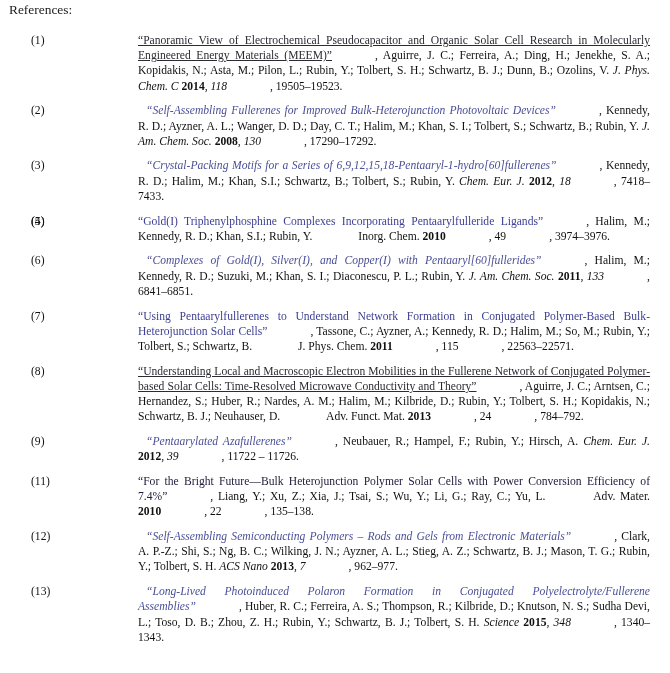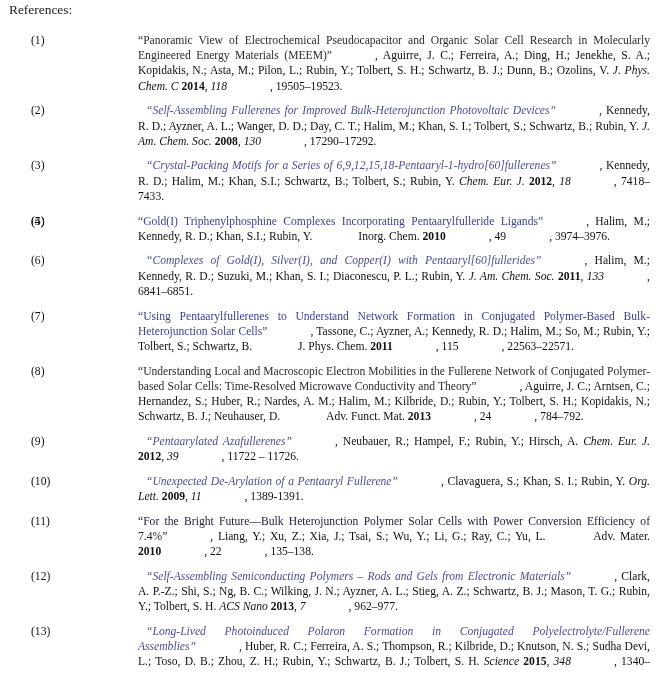--- a/index.html
+++ b/index.html
@@ -66,20 +66,21 @@
     font-style: italic;
     margin-left: 8px;
   }
   .t-blue {
     color: #3c3f93;
     font-style: normal;
   }
   .t-dark {
     color: #2b2b33;
     font-style: normal;
+    text-decoration: underline;
   }
   .t-navy {
     color: #23213f;
     font-style: normal;
   }
 
   .auth { font-style: normal; margin-left: 43px; }
   .jrnl { font-style: italic; }
   .yr { font-weight: bold; }
   .vol { font-style: italic; }
@@ -94,19 +95,18 @@
   <div class="ref-list">
       <div class="ref"><span class="ref-num">(1)</span><span class="ref-body"><span class="t-dark">“Panoramic View of Electrochemical Pseudocapacitor and Organic Solar Cell Research in Molecularly Engineered Energy Materials (MEEM)”</span><span class="auth">, Aguirre, J. C.; Ferreira, A.; Ding, H.; Jenekhe, S. A.; Kopidakis, N.; Asta, M.; Pilon, L.; Rubin, Y.; Tolbert, S. H.; Schwartz, B. J.; Dunn, B.; Ozolins, V. </span><span class="jrnl">J. Phys. Chem. C </span><span class="yr">2014</span><span class="vol">, 118</span><span class="auth">, 19505–19523.</span></span></div>
       <div class="ref"><span class="ref-num">(2)</span><span class="ref-body"><span class="t-blue-italic">“Self-Assembling Fullerenes for Improved Bulk-Heterojunction Photovoltaic Devices”</span><span class="auth">, Kennedy, R. D.; Ayzner, A. L.; Wanger, D. D.; Day, C. T.; Halim, M.; Khan, S. I.; Tolbert, S.; Schwartz, B.; Rubin, Y. </span><span class="jrnl">J. Am. Chem. Soc. </span><span class="yr">2008</span><span class="vol">, 130</span><span class="auth">, 17290–17292.</span></span></div>
       <div class="ref"><span class="ref-num">(3)</span><span class="ref-body"><span class="t-blue-italic">“Crystal-Packing Motifs for a Series of 6,9,12,15,18-Pentaaryl-1-hydro[60]fullerenes”</span><span class="auth">, Kennedy, R. D.; Halim, M.; Khan, S.I.; Schwartz, B.; Tolbert, S.; Rubin, Y. </span><span class="jrnl">Chem. Eur. J. </span><span class="yr">2012</span><span class="vol">, 18</span><span class="auth">, 7418–7433.</span></span></div>
       <div class="ref"><span class="ref-num">(4)</span></div>
       <div class="ref"><span class="ref-num">(5)</span><span class="ref-body"><span class="t-blue">“Gold(I) Triphenylphosphine Complexes Incorporating Pentaarylfulleride Ligands”</span><span class="auth">, Halim, M.; Kennedy, R. D.; Khan, S.I.; Rubin, Y. </span><span class="auth">Inorg. Chem.  </span><span class="yr">2010</span><span class="auth">, 49</span><span class="auth">, 3974–3976.</span></span></div>
       <div class="ref"><span class="ref-num">(6)</span><span class="ref-body"><span class="t-blue-italic">“Complexes of Gold(I), Silver(I), and Copper(I) with Pentaaryl[60]fullerides”</span><span class="auth">, Halim, M.; Kennedy, R. D.; Suzuki, M.; Khan, S. I.; Diaconescu, P. L.; Rubin, Y. </span><span class="jrnl">J. Am. Chem. Soc. </span><span class="yr">2011</span><span class="vol">, 133</span><span class="auth">, 6841–6851.</span></span></div>
       <div class="ref"><span class="ref-num">(7)</span><span class="ref-body"><span class="t-blue">“Using Pentaarylfullerenes to Understand Network Formation in Conjugated Polymer-Based Bulk-Heterojunction Solar Cells”</span><span class="auth">, Tassone, C.; Ayzner, A.; Kennedy, R. D.; Halim, M.; So, M.; Rubin, Y.; Tolbert, S.; Schwartz, B. </span><span class="auth">J. Phys. Chem. </span><span class="yr">2011</span><span class="auth">, 115</span><span class="auth">, 22563–22571.</span></span></div>
       <div class="ref"><span class="ref-num">(8)</span><span class="ref-body"><span class="t-dark">“Understanding Local and Macroscopic Electron Mobilities in the Fullerene Network of Conjugated Polymer-based Solar Cells: Time-Resolved Microwave Conductivity and Theory”</span><span class="auth">, Aguirre, J. C.; Arntsen, C.; Hernandez, S.; Huber, R.; Nardes, A. M.; Halim, M.; Kilbride, D.; Rubin, Y.; Tolbert, S. H.; Kopidakis, N.; Schwartz, B. J.; Neuhauser, D. </span><span class="auth">Adv. Funct. Mat. </span><span class="yr">2013</span><span class="auth">, 24</span><span class="auth">, 784–792.</span></span></div>
       <div class="ref"><span class="ref-num">(9)</span><span class="ref-body"><span class="t-blue-italic">“Pentaarylated Azafullerenes”</span><span class="auth">, Neubauer, R.; Hampel, F.; Rubin, Y.; Hirsch, A. </span><span class="jrnl">Chem. Eur. J. </span><span class="yr">2012</span><span class="vol">, 39</span><span class="auth">, 11722 – 11726.</span></span></div>
-      <div class="ref"><span class="ref-num">(10)</span><span class="ref-body"><span class="t-blue-italic">“Unexpected De-Arylation of a Pentaaryl Fullerene”</span><span class="auth">, Clavaguera, S.; Khan, S. I.; Rubin, Y. </span><span class="jrnl">Org. Lett. </span><span class="yr">2009</span><span class="vol">, 11</span><span class="auth">, 1389-1391.</span></span></div>
       <div class="ref"><span class="ref-num">(11)</span><span class="ref-body"><span class="t-navy">“For the Bright Future—Bulk Heterojunction Polymer Solar Cells with Power Conversion Efficiency of 7.4%”</span><span class="auth">, Liang, Y.; Xu, Z.; Xia, J.; Tsai, S.; Wu, Y.; Li, G.; Ray, C.; Yu, L. </span><span class="auth">Adv. Mater. </span><span class="yr">2010</span><span class="auth">, 22</span><span class="auth">, 135–138.</span></span></div>
       <div class="ref"><span class="ref-num">(12)</span><span class="ref-body"><span class="t-blue-italic">“Self-Assembling Semiconducting Polymers – Rods and Gels from Electronic Materials”</span><span class="auth">, Clark, A. P.-Z.; Shi, S.; Ng, B. C.; Wilking, J. N.; Ayzner, A. L.; Stieg, A. Z.; Schwartz, B. J.; Mason, T. G.; Rubin, Y.; Tolbert, S. H. </span><span class="jrnl">ACS Nano </span><span class="yr">2013</span><span class="vol">, 7</span><span class="auth">, 962–977.</span></span></div>
       <div class="ref"><span class="ref-num">(13)</span><span class="ref-body"><span class="t-blue-italic">“Long-Lived Photoinduced Polaron Formation in Conjugated Polyelectrolyte/Fullerene Assemblies”</span><span class="auth">, Huber, R. C.; Ferreira, A. S.; Thompson, R.; Kilbride, D.; Knutson, N. S.; Sudha Devi, L.; Toso, D. B.; Zhou, Z. H.; Rubin, Y.; Schwartz, B. J.; Tolbert, S. H. </span><span class="jrnl">Science </span><span class="yr">2015</span><span class="vol">, 348</span><span class="auth">, 1340–1343.</span></span></div>
     </div>
 
 </div>
 
 </body></html>

